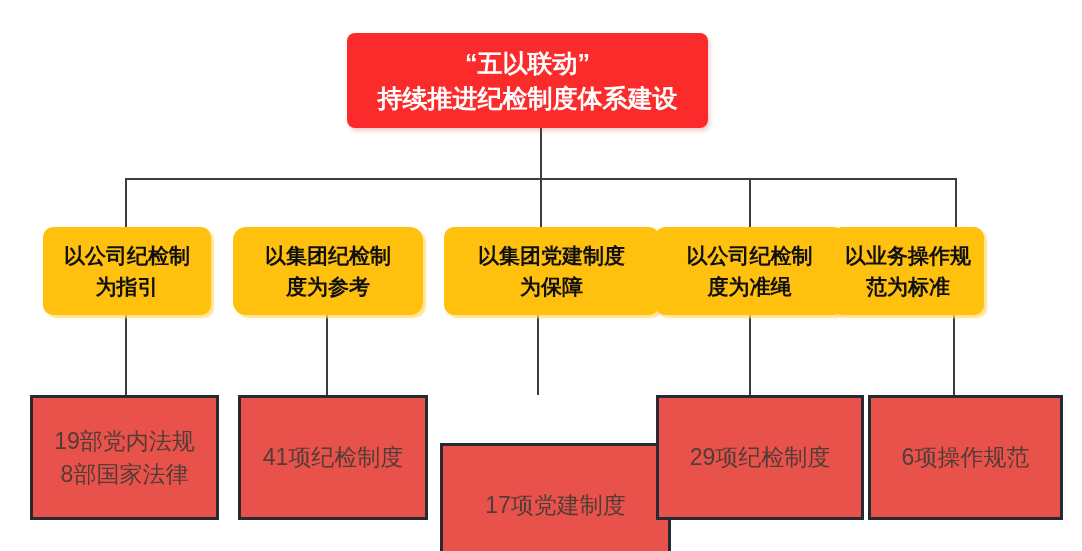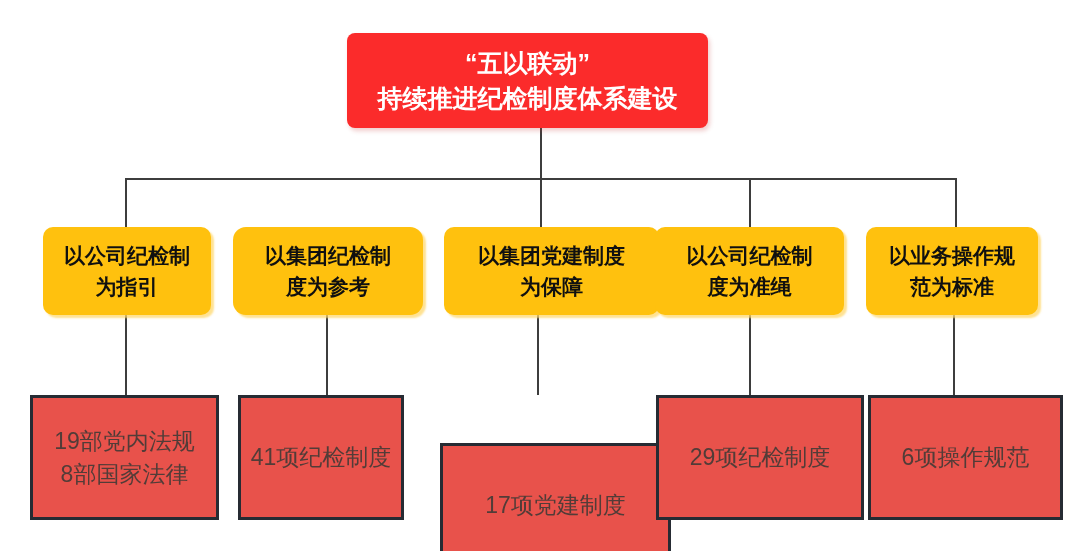--- a/index.html
+++ b/index.html
@@ -30,30 +30,30 @@
     background:var(--pillar-fill,#ffc10e);
     color:#101010;
     font-size:21px;font-weight:bold;line-height:1.5;
     border-radius:10px;
     box-shadow:3px 3px 2px rgba(255,216,110,0.75);
   }
   .y1{left:43px;width:168px;}
   .y2{left:233px;width:190px;border-radius:13px;}
   .y3{left:444px;width:215px;}
   .y4{left:655px;width:189px;}
-  .y5{left:866px;width:172px;}
+  .y5{left:832px;width:152px;}
   .result{
     top:395px;height:125px;
     background:var(--result-fill,#e8524b);
     border:3px solid var(--result-border,#262b33);
     color:var(--result-text,#523c38);
     font-size:23px;font-weight:400;line-height:1.42;
   }
   .r1{left:30px;width:189px;text-align:center;}
-  .r2{left:238px;width:166px;}
+  .r2{left:238px;width:190px;}
   .r3{left:440px;width:231px;margin-top:48px;}
   .r4{left:656px;width:208px;}
   .r5{left:868px;width:195px;}
   .line{position:absolute;background:var(--connector,#3d3d3d);}
   .line.v{width:2px;}
   .line.h{height:2px;}
 </style>
 </head>
 <body>
 

